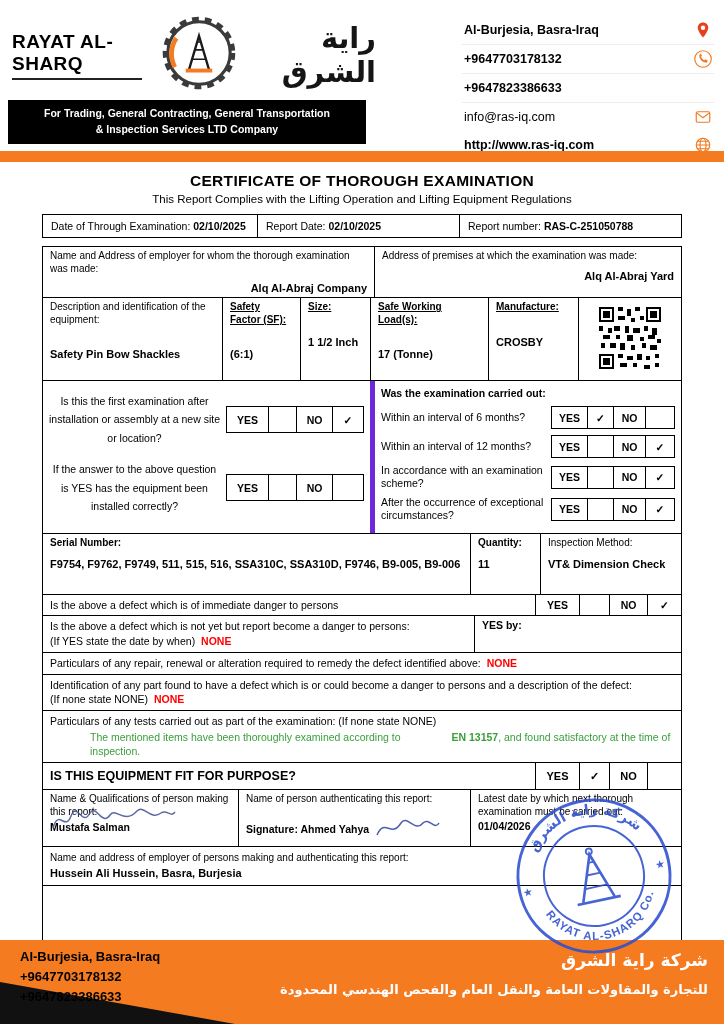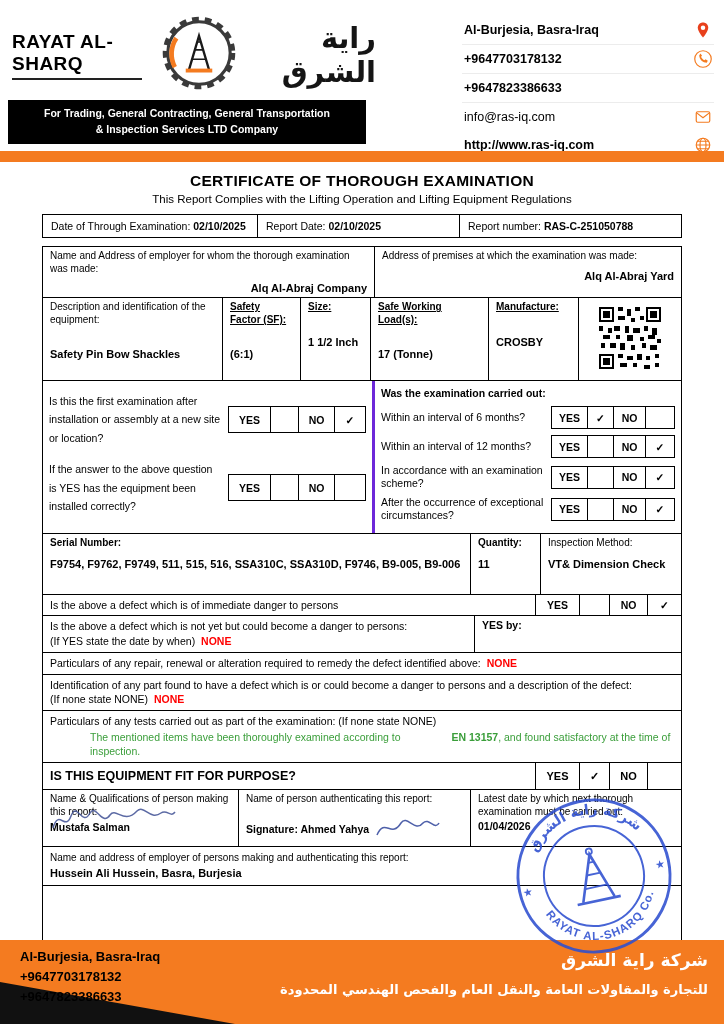--- a/index.html
+++ b/index.html
@@ -45,21 +45,21 @@
   .rowA .c1 { width:332px; } .rowA .c2 { flex:1; }
   .rowA .val { margin-top:7px;text-align:right; }
 
   .rowB .cell { min-height:82px; }
   .rowB .c1 { width:180px; } .rowB .c2 { width:78px; } .rowB .c3 { width:70px; }
   .rowB .c4 { width:118px; } .rowB .c5 { width:90px; }
   .rowB .c6 { flex:1; display:flex; align-items:center; justify-content:center; padding:3px; }
   .rowB .val { margin-top:22px; display:block; }
 
   .rowC { min-height:142px; }
-  .qcell { width:332px; border-right:3px solid #6d28d9; padding:4px 6px; }
+  .qcell { width:332px; border-right:5px solid #6d28d9; padding:4px 6px;text-align:center; }
   .excell { flex:1; padding:4px 6px; }
   .qblock { display:flex; align-items:center; margin:7px 0 13px 0; }
   .qtext { flex:1; padding-right:6px; line-height:1.75; }
   .mini { display:flex; border:1px solid #000; }
   .mc { border-right:1px solid #000; height:25px; display:flex; align-items:center; justify-content:center; font-weight:bold; font-size:10.5px; }
   .mc.lastm { border-right:none; }
   .w42{width:42px}.w28{width:28px}.w36{width:36px}.w30{width:30px}
   .extitle { font-weight:bold; margin:2px 0 7px 0; }
   .exrow { display:flex; align-items:center; margin:6px 0; }
   .extext { flex:1; line-height:1.25; padding-right:5px; }
@@ -372,21 +372,21 @@
     <div class="row">
       <div class="etext">Is the above a defect which is of immediate danger to persons</div>
       <div class="ec e44">YES</div>
       <div class="ec e30"></div>
       <div class="ec e38">NO</div>
       <div class="ec e34">✓</div>
     </div>
 
     <div class="row rowF">
       <div class="fl">
-        <span>Is the above a defect which is not yet but could become a danger to persons:</span><br>
+        <span>Is the above a defect which is not yet but report become a danger to persons:</span><br>
         <span>(If YES state the date by when)</span>
         <span class="red">NONE</span>
       </div>
       <div class="yesby">YES by:</div>
     </div>
 
     <div class="row">
       <div class="full">
         <span>Particulars of any repair, renewal or alteration required to remedy the defect identified above:</span>
         <span class="red">NONE</span>

